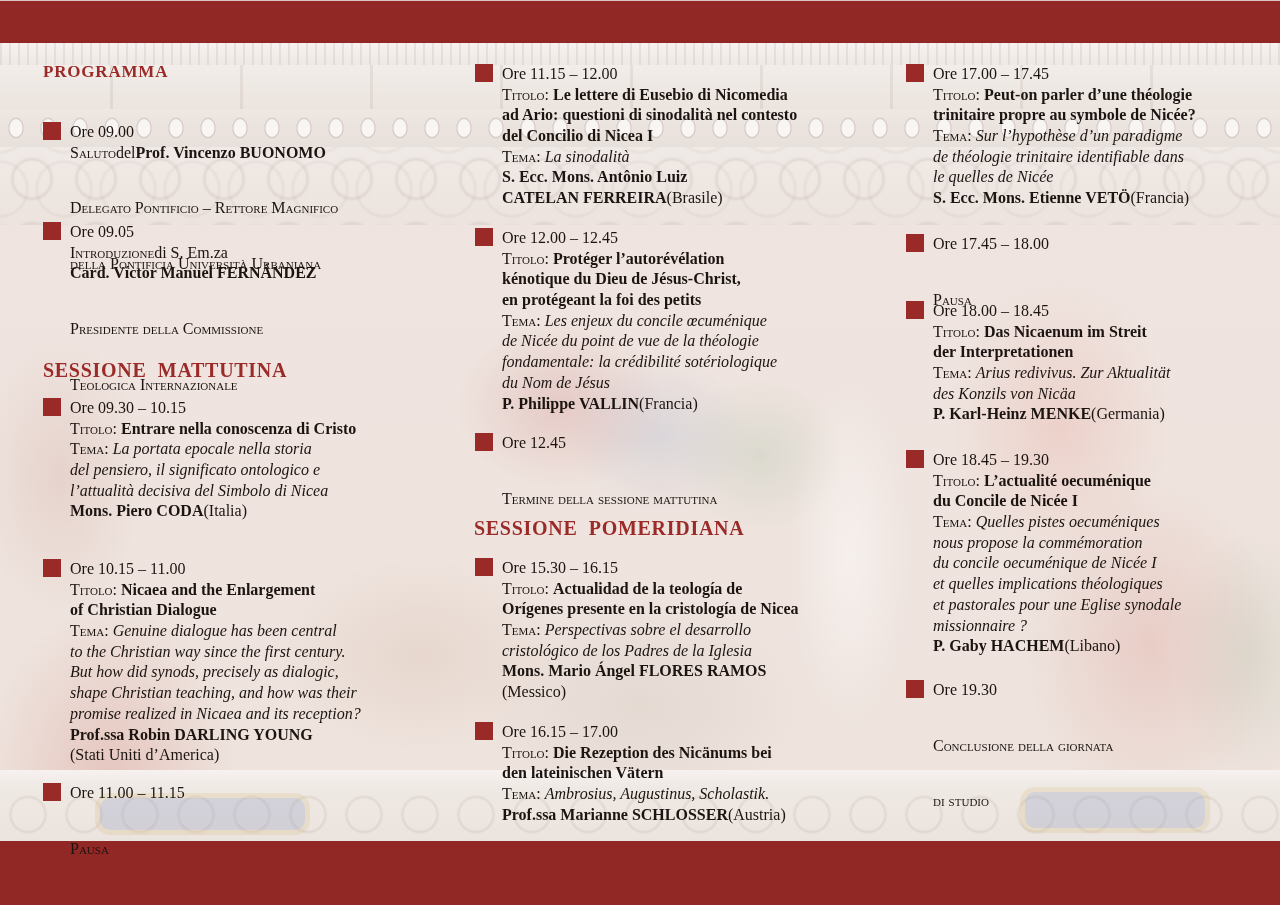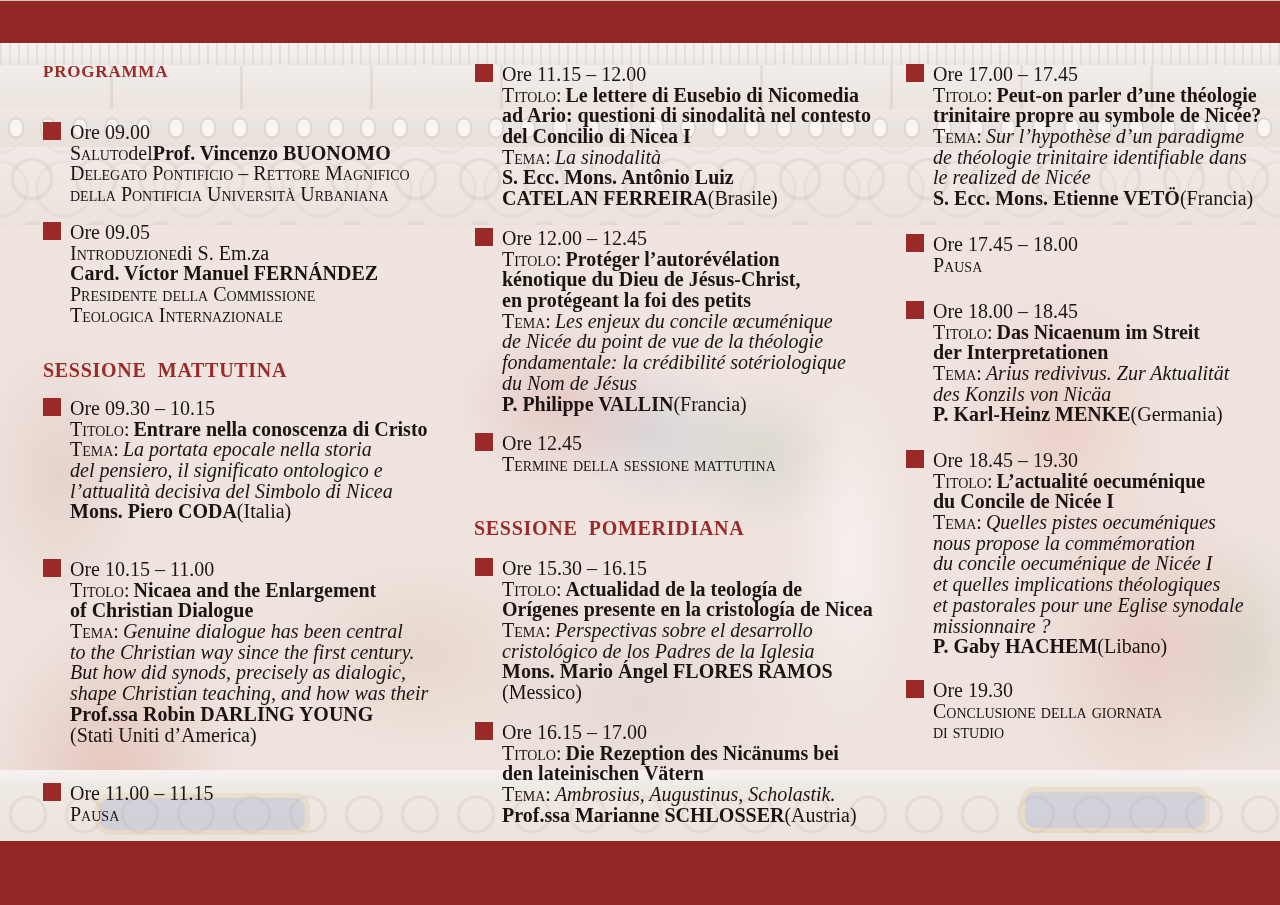--- a/index.html
+++ b/index.html
@@ -64,23 +64,23 @@
   
   .heading {
     position:absolute; color:#9b2b29; font-weight:bold; line-height:1;
     white-space:pre;
   }
   .heading.big { font-size:17px; letter-spacing:0.8px; }
   .heading.sec { font-size:20px; letter-spacing:0.7px; }
 
   .block { position:absolute; display:flex; align-items:flex-start; }
   .bullet { width:18px; height:18px; background:#9a2a28; flex:none; }
-  .lines { margin-left:9px; font-size:20px; line-height:20.7px; white-space:nowrap; }
+  .lines { margin-left:9px; font-size:16px; line-height:20.7px; white-space:nowrap; }
   .line { height:20.7px; }
-  .sc { font-variant:small-caps; }
+  .sc { font-variant:small-caps;margin-top:35px; }
   .lbl { margin-right:4px; }
   .it { font-style:italic; }
   .b { font-weight:bold; }
   .sp { margin-left:0;text-align:right; }
 </style>
 </head>
 <body>
 
 <div class="bg">
   <div class="ft1"></div>
@@ -137,20 +137,21 @@
 <div class="block" style="left:43px;top:559px">
   <span class="bullet"></span>
   <div class="lines">
     <div class="line">Ore 10.15 – 11.00</div>
     <div class="line"><span class="sc lbl">Titolo:</span><span class="b">Nicaea and the Enlargement</span></div>
     <div class="line b">of Christian Dialogue</div>
     <div class="line"><span class="sc lbl">Tema:</span><span class="it">Genuine dialogue has been central</span></div>
     <div class="line it">to the Christian way since the first century.</div>
     <div class="line it">But how did synods, precisely as dialogic,</div>
     <div class="line it">shape Christian teaching, and how was their</div>
+    <div class="line it">promise realized in Nicaea and its reception?</div>
     <div class="line b">Prof.ssa Robin DARLING YOUNG</div>
     <div class="line">(Stati Uniti d’America)</div>
   </div>
 </div>
 
 <div class="block" style="left:43px;top:783px">
   <span class="bullet"></span>
   <div class="lines">
     <div class="line">Ore 11.00 – 11.15</div>
     <div class="line sc">Pausa</div>
@@ -220,21 +221,21 @@
 </div>
 
 <div class="block" style="left:906px;top:64px">
   <span class="bullet"></span>
   <div class="lines">
     <div class="line">Ore 17.00 – 17.45</div>
     <div class="line"><span class="sc lbl">Titolo:</span><span class="b">Peut-on parler d’une théologie</span></div>
     <div class="line b">trinitaire propre au symbole de Nicée?</div>
     <div class="line"><span class="sc lbl">Tema:</span><span class="it">Sur l’hypothèse d’un paradigme</span></div>
     <div class="line it">de théologie trinitaire identifiable dans</div>
-    <div class="line it">le realized de Nicée</div>
+    <div class="line it">le quelles de Nicée</div>
     <div class="line"><span class="b">S. Ecc. Mons. Etienne VETÖ</span><span class="sp">(Francia)</span></div>
   </div>
 </div>
 
 <div class="block" style="left:906px;top:234px">
   <span class="bullet"></span>
   <div class="lines">
     <div class="line">Ore 17.45 – 18.00</div>
     <div class="line sc">Pausa</div>
   </div>

